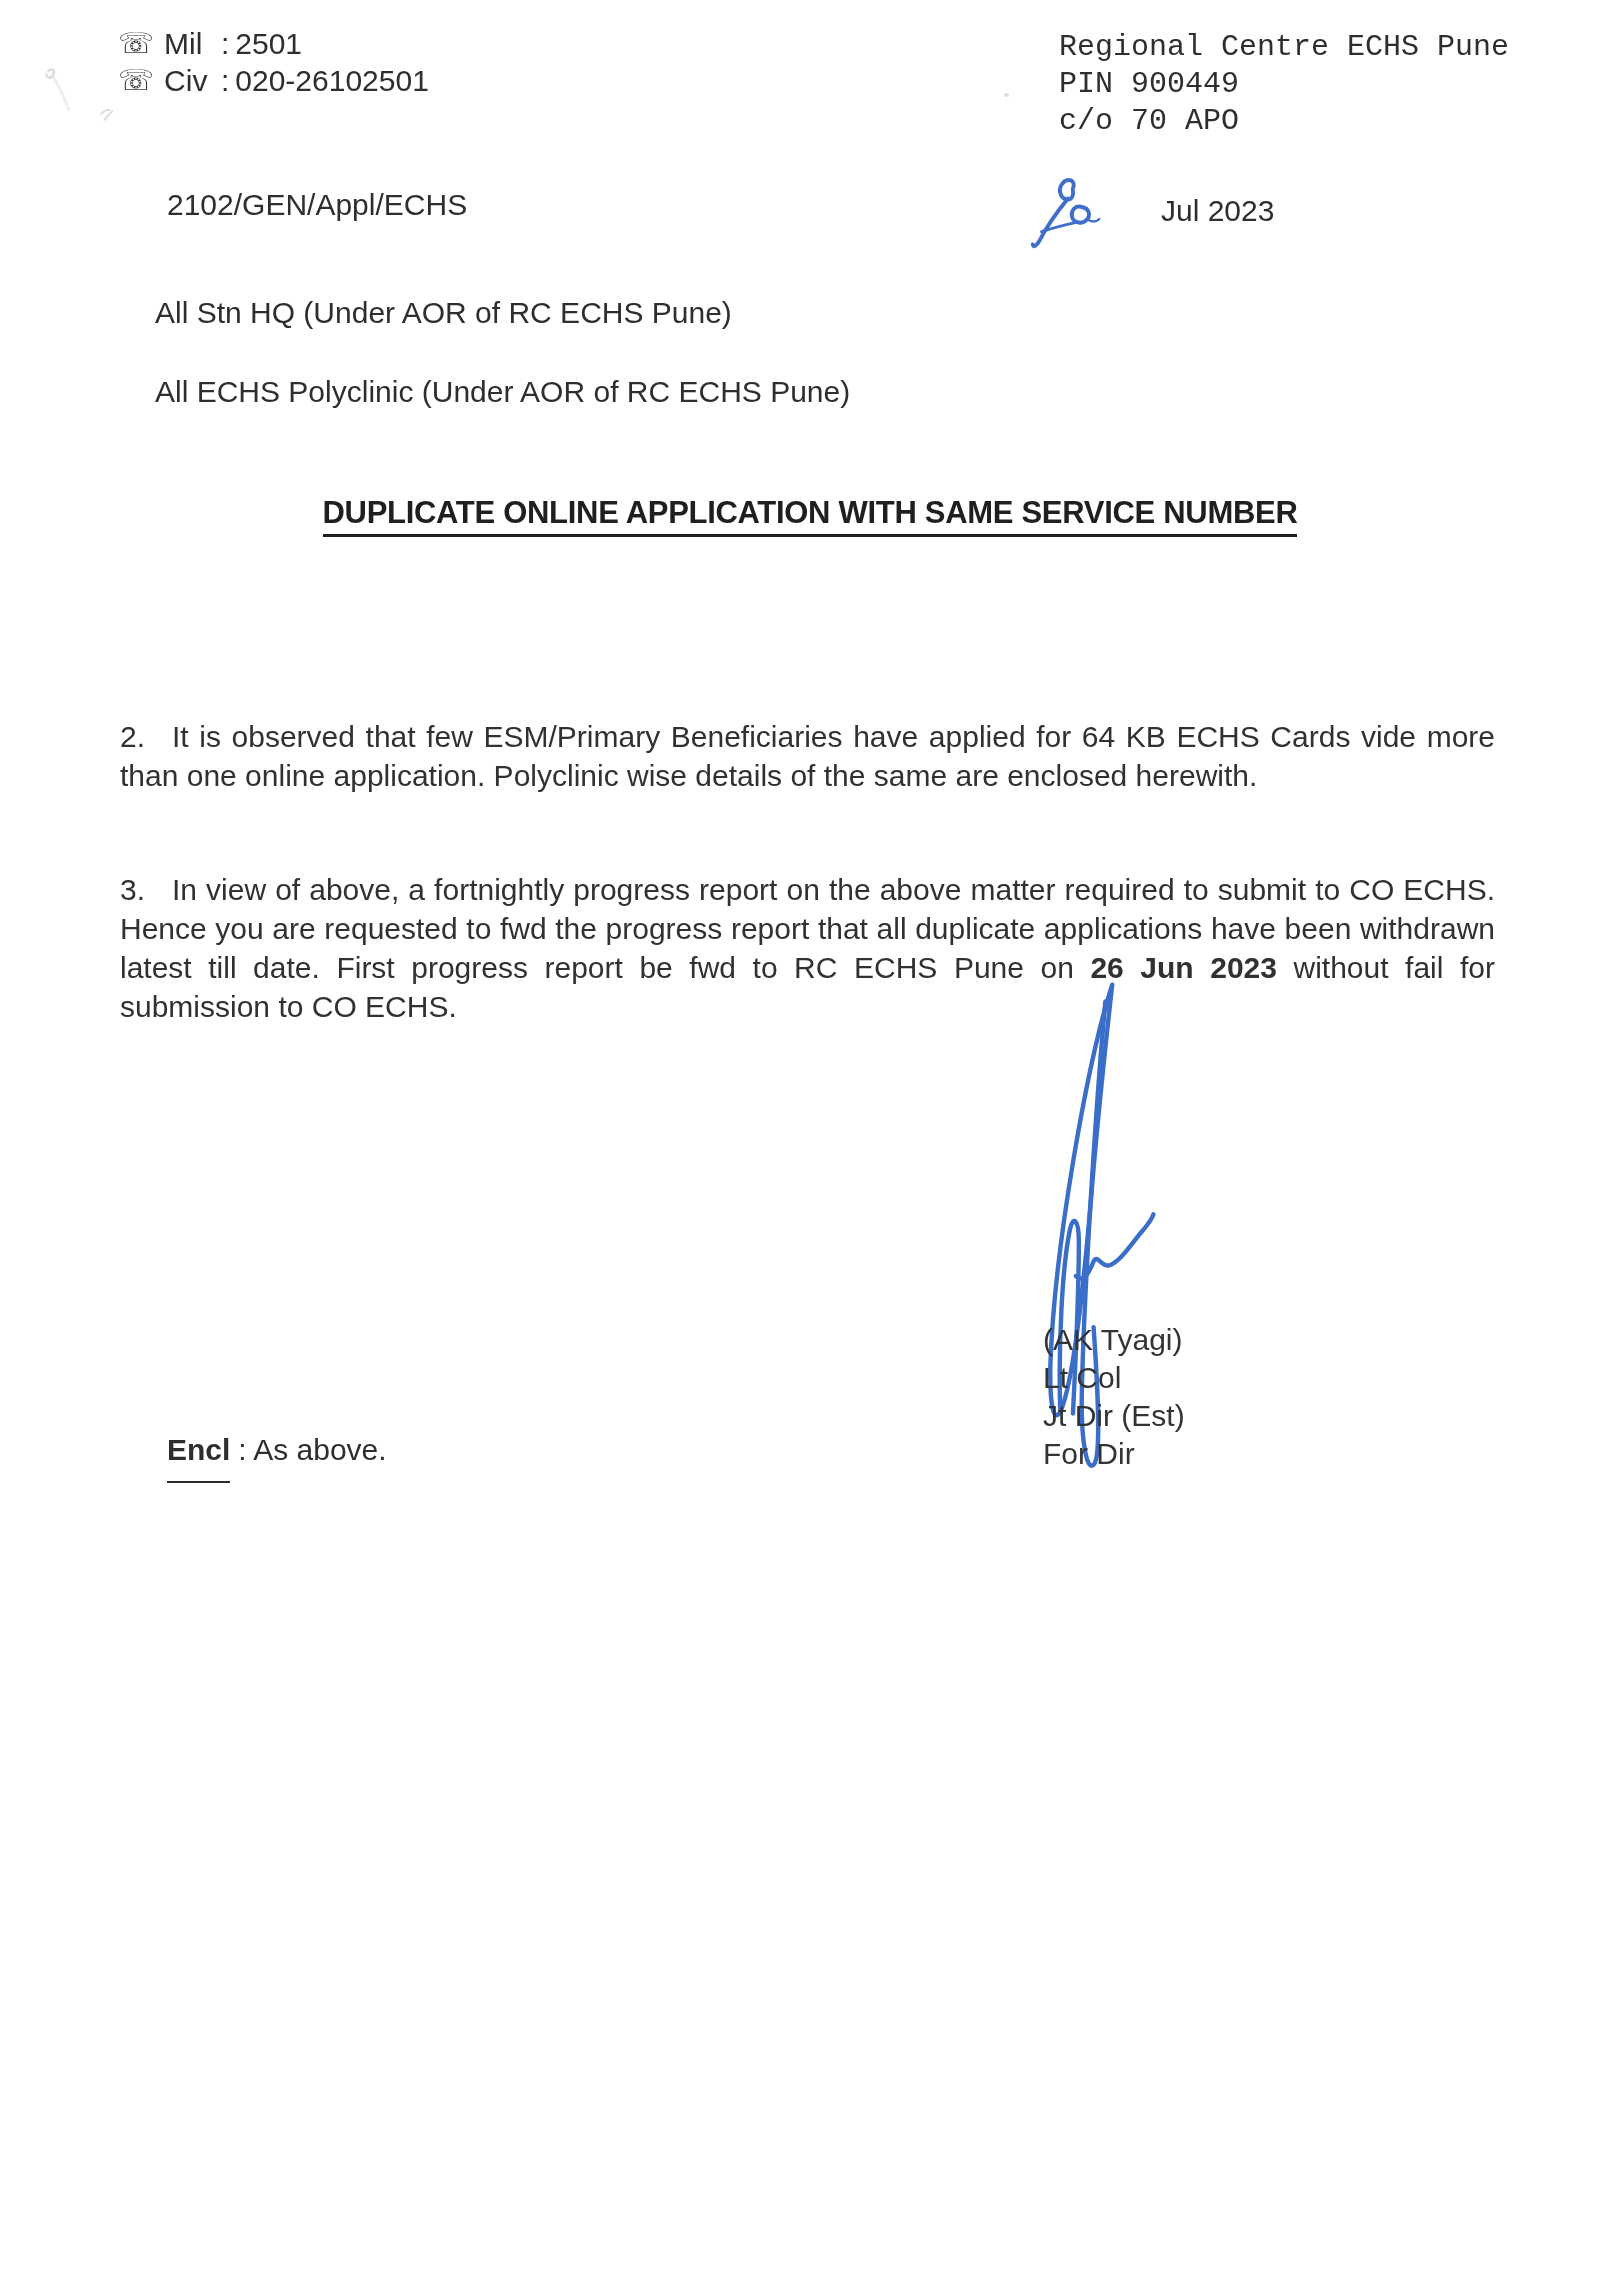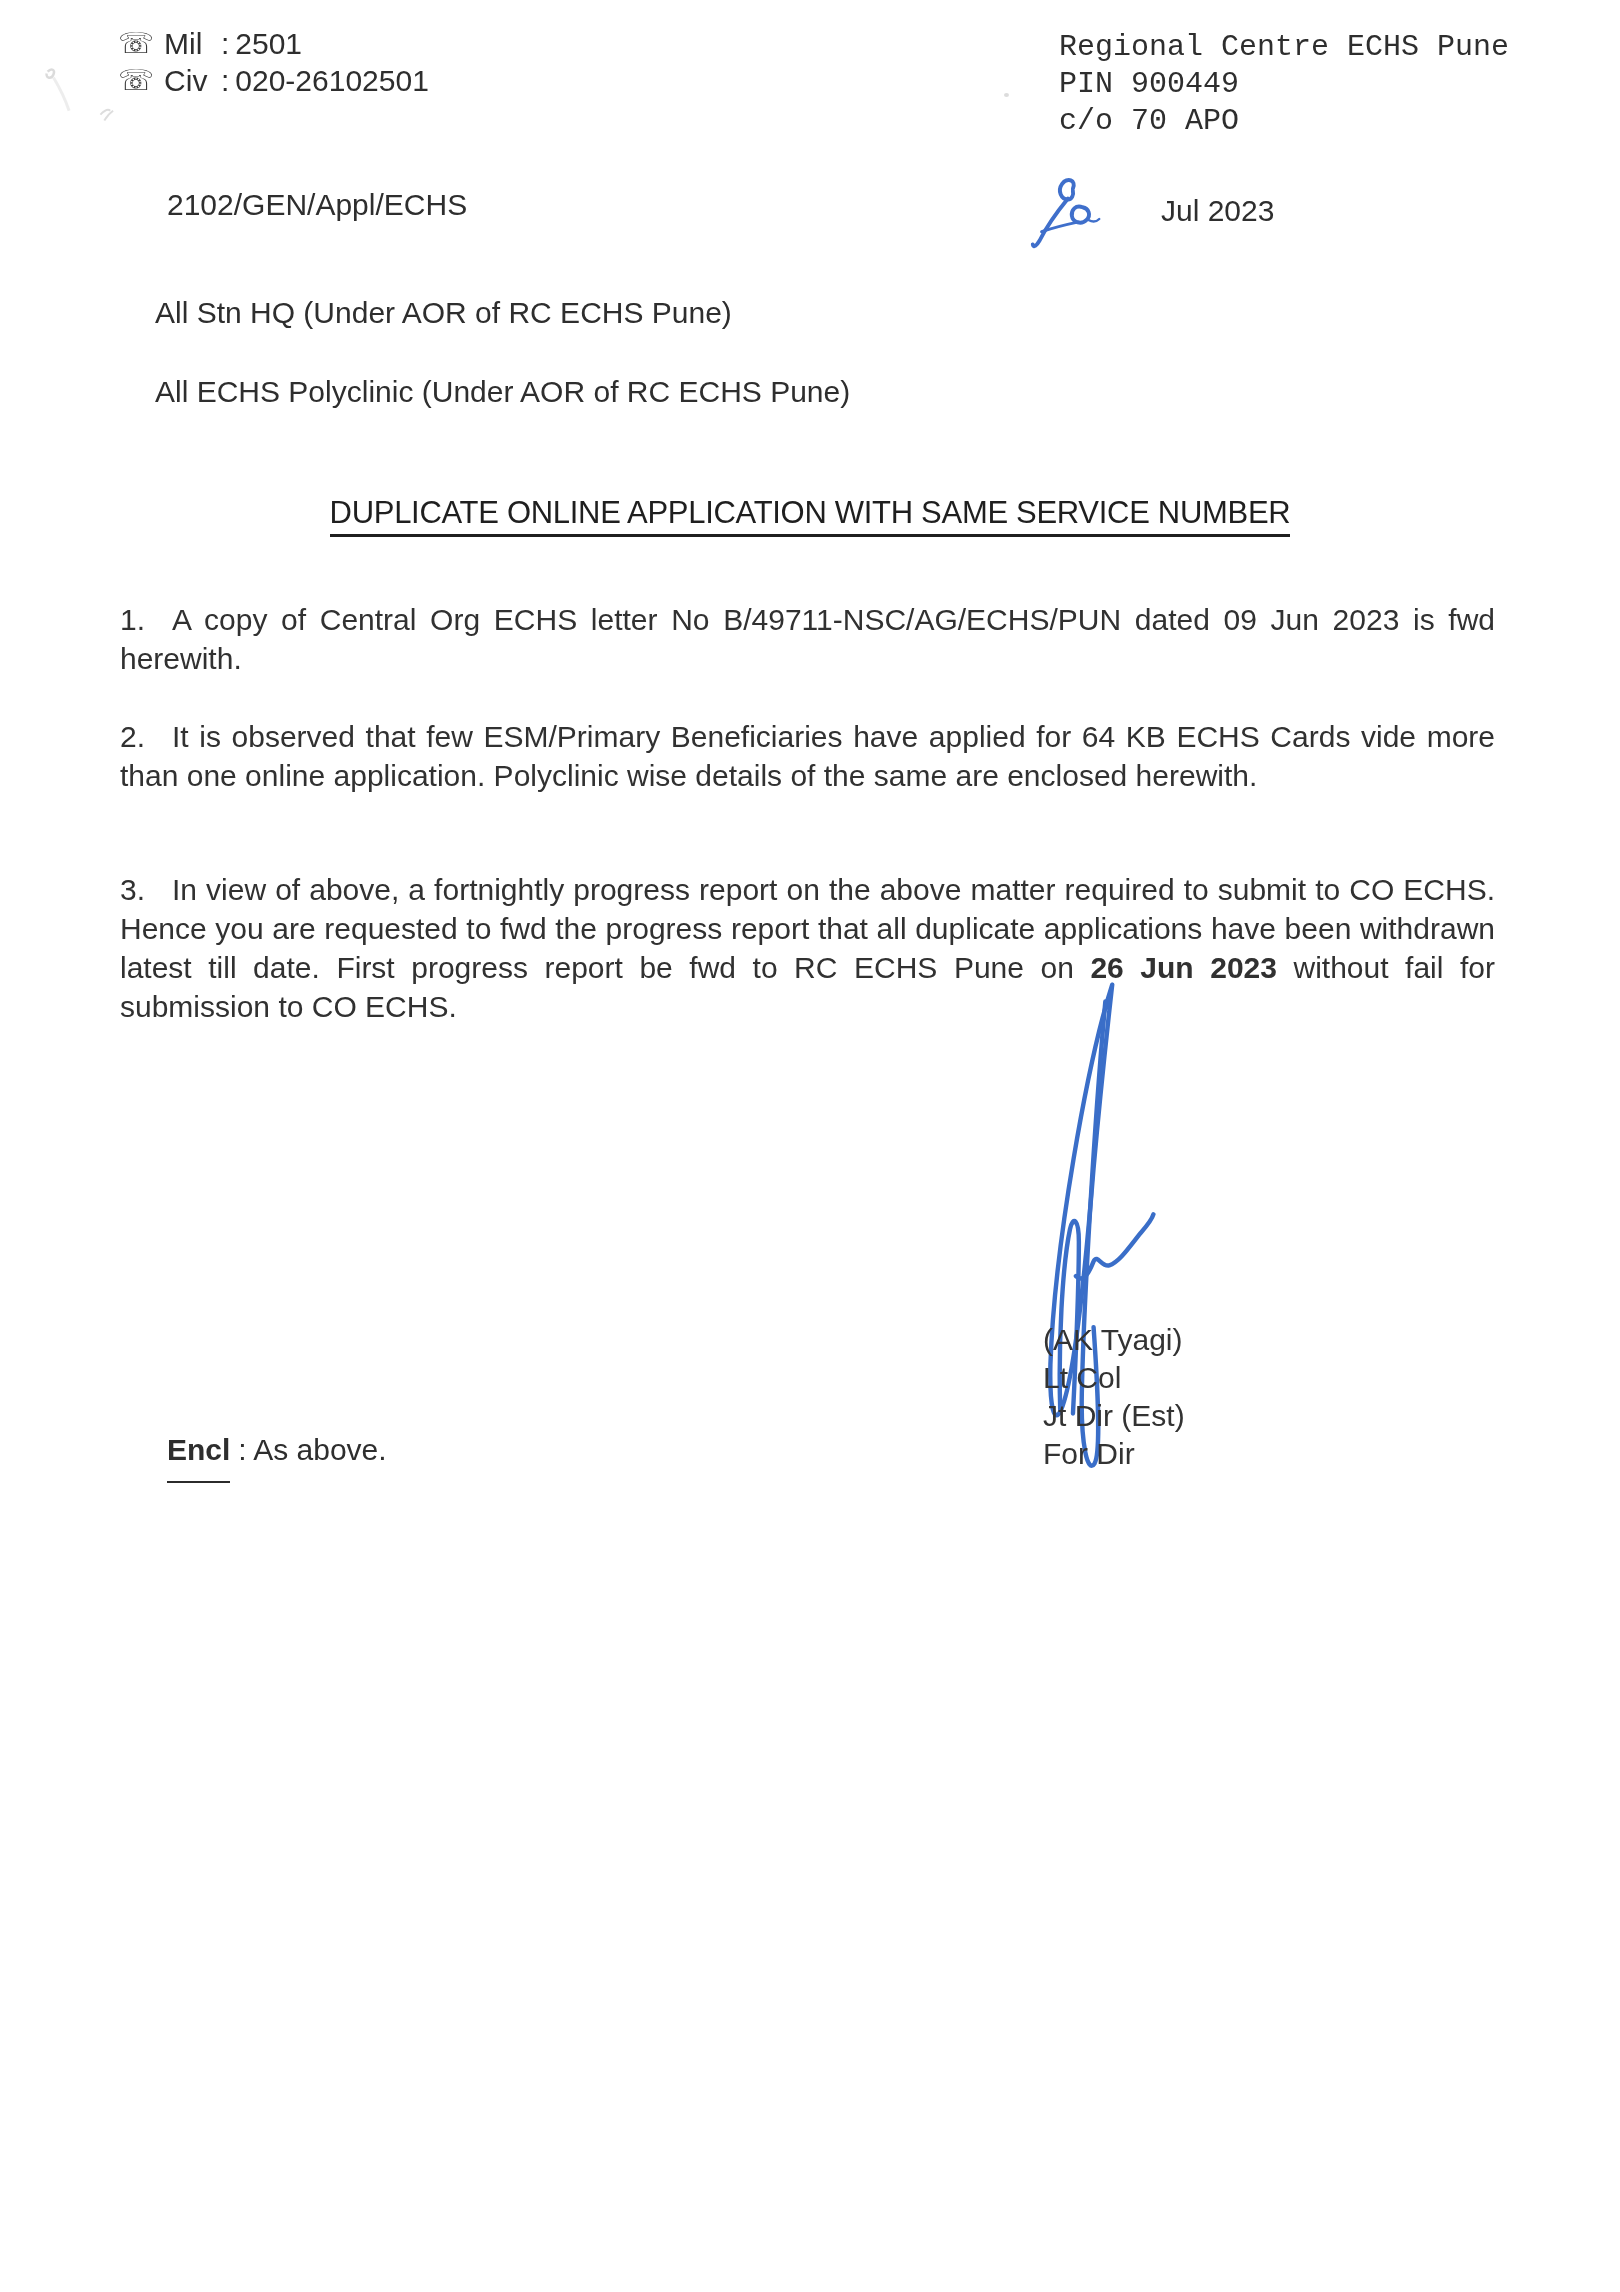--- a/index.html
+++ b/index.html
@@ -25,21 +25,21 @@
   
   .date-text{left:1161px;top:194px;font-size:30px;}
   .hand-day{left:1022px;top:176px;}
   
   .addr1{left:155px;top:296px;font-size:30px;}
   .addr2{left:155px;top:375px;font-size:30px;}
   
   .subject-wrap{left:0;top:495px;width:1620px;text-align:center;}
   .subject{
     display:inline-block;
-    font-size:31px;font-weight:normal;color:#1f1f1f;
+    font-size:31px;font-weight:bold;color:#1f1f1f;
     letter-spacing:-0.3px;
     border-bottom:3.9px solid #1f1f1f;
     padding-bottom:2.9px;
   }
   
   .para{
     left:120px;width:1375px;
     font-size:30px;line-height:39px;
     text-align:justify;color:#313131;
   }
@@ -104,21 +104,20 @@
 
   <div class="abs date-text">Jul 2023</div>
 
   <div class="abs addr1">All Stn HQ (Under AOR of RC ECHS Pune)</div>
   <div class="abs addr2">All ECHS Polyclinic (Under AOR of RC ECHS Pune)</div>
 
   <div class="abs subject-wrap">
     <span class="subject">DUPLICATE ONLINE APPLICATION WITH SAME SERVICE NUMBER</span>
   </div>
 
-  <div class="abs para p1"><span class="pnum">1.</span><span>A copy of Central Org ECHS letter No B/49711-NSC/AG/ECHS/PUN dated 09 Jun 2023 is fwd herewith.</span></div>
 
   <div class="abs para p2"><span class="pnum">2.</span><span>It is observed that few ESM/Primary Beneficiaries have applied for 64 KB ECHS Cards vide more than one online application. Polyclinic wise details of the same are enclosed herewith.</span></div>
 
   <div class="abs para p3"><span class="pnum">3.</span><span>In view of above, a fortnightly progress report on the above matter required to submit to CO ECHS. Hence you are requested to fwd the progress report that all duplicate applications have been withdrawn latest till date.  First progress report be fwd to RC ECHS Pune on </span><b>26 Jun 2023</b><span> without fail for submission to CO ECHS.</span></div>
 
   <svg class="abs sig-svg" width="157" height="515" viewBox="0 0 160 525">
     <g stroke="#3a6ec8" stroke-width="4.5" fill="none" stroke-linecap="round" stroke-linejoin="round">
       <path d="M95,13 C70,90 36,280 32,400 C31,445 36,462 43,446 C56,415 68,300 76,200 C84,110 92,40 95,13"></path>
       <path d="M88,30 C78,140 66,330 64,430 C63,482 70,512 77,501 C84,489 80,420 76,362"></path>
       <path d="M42,446 C40,380 44,300 52,262 C55,248 61,252 61,275 C61,330 57,410 55,450"></path>

